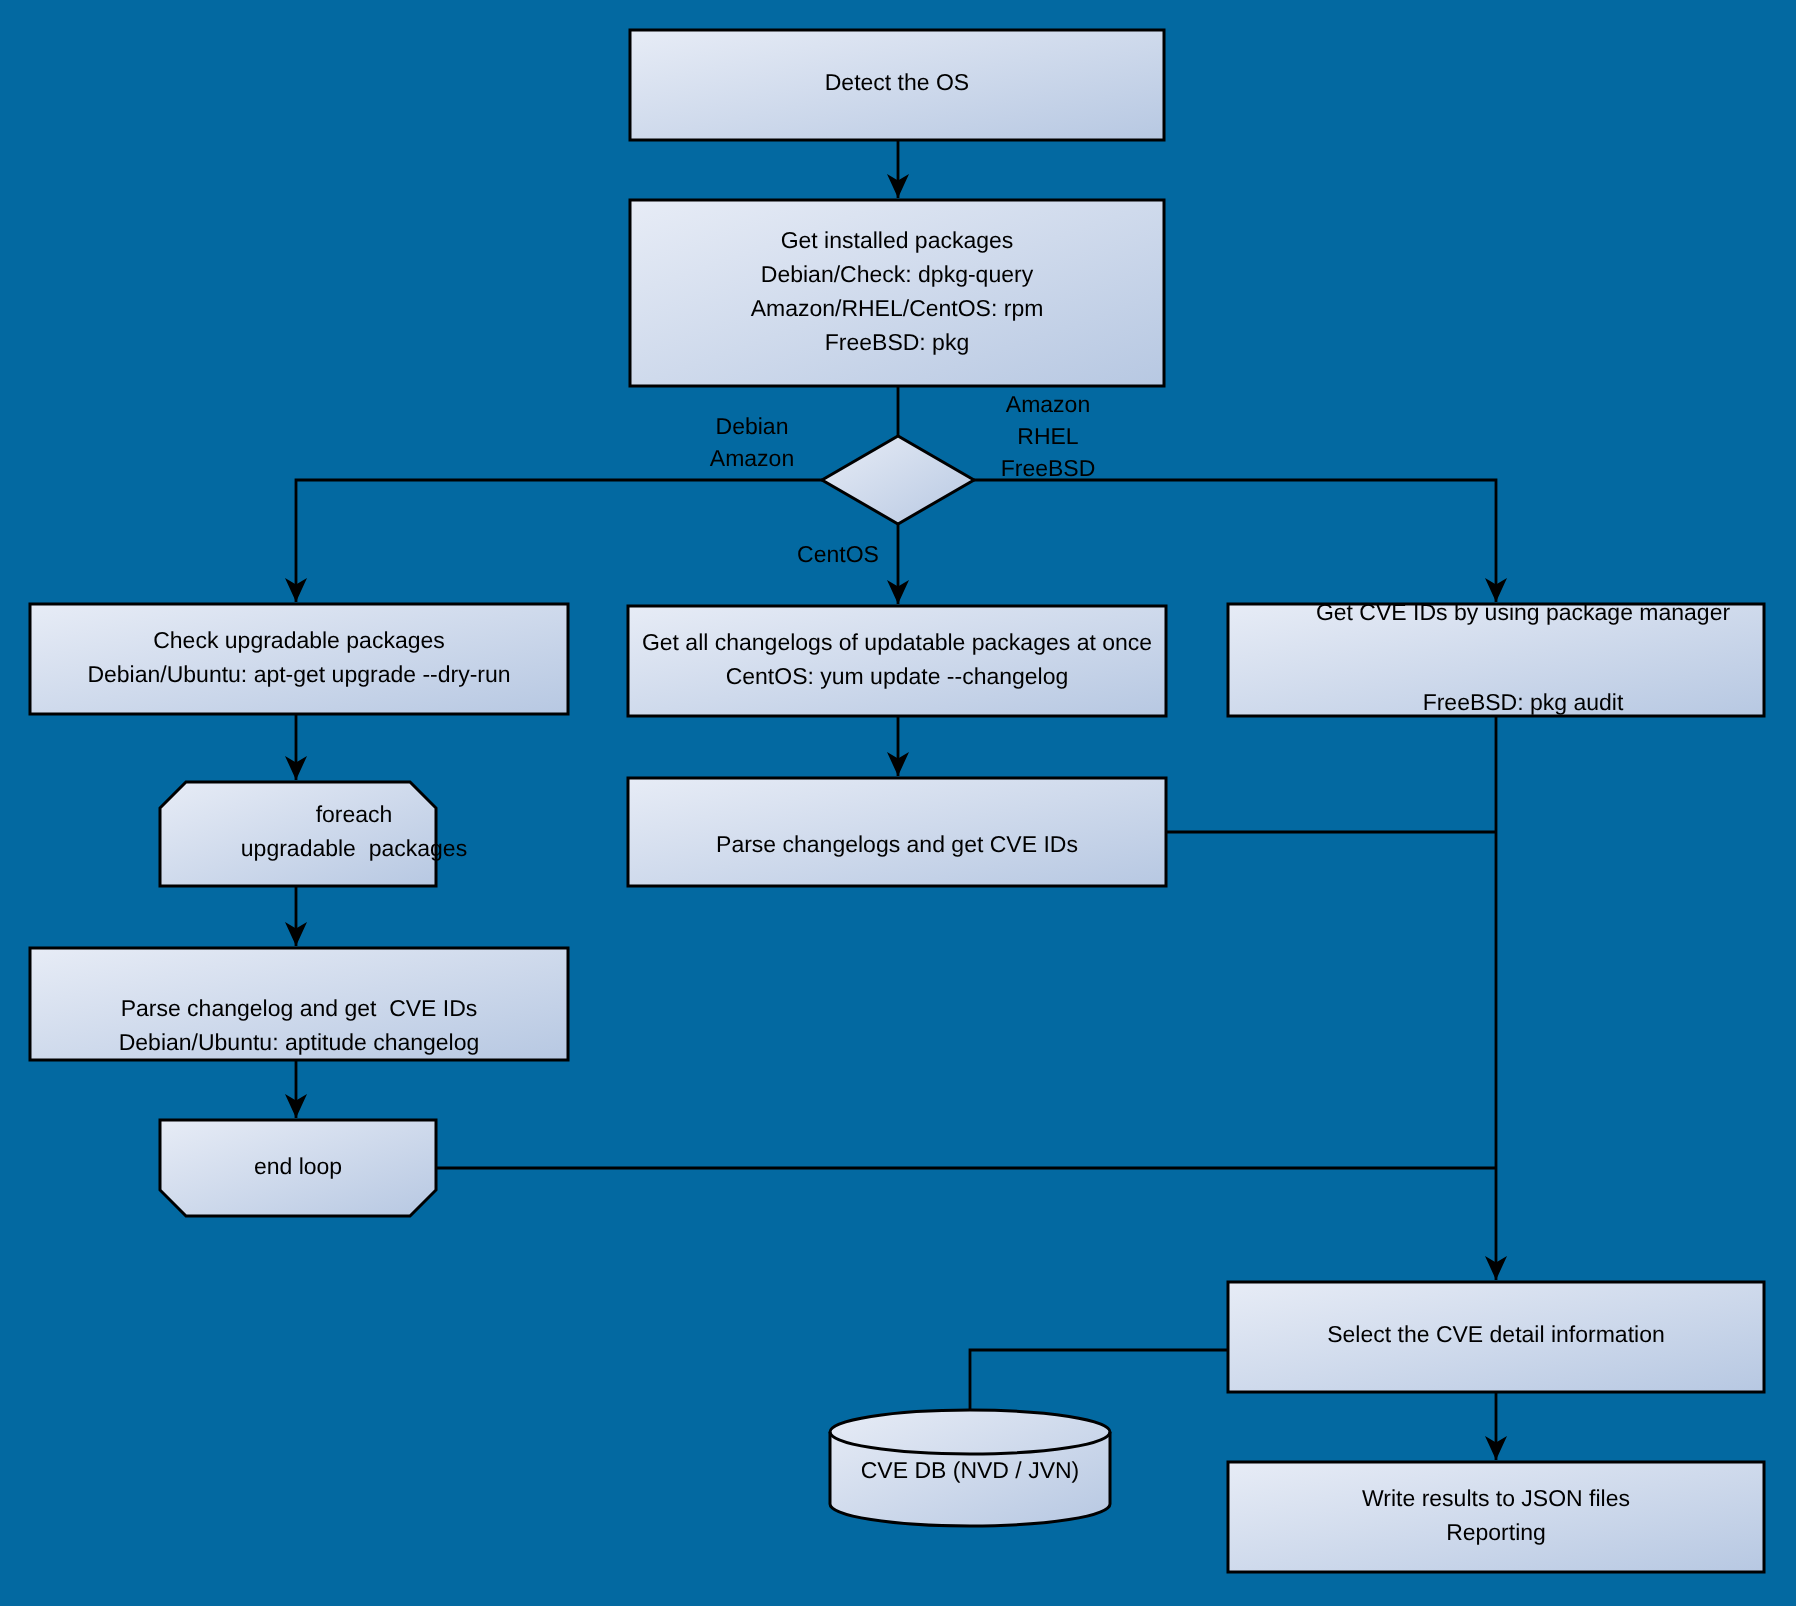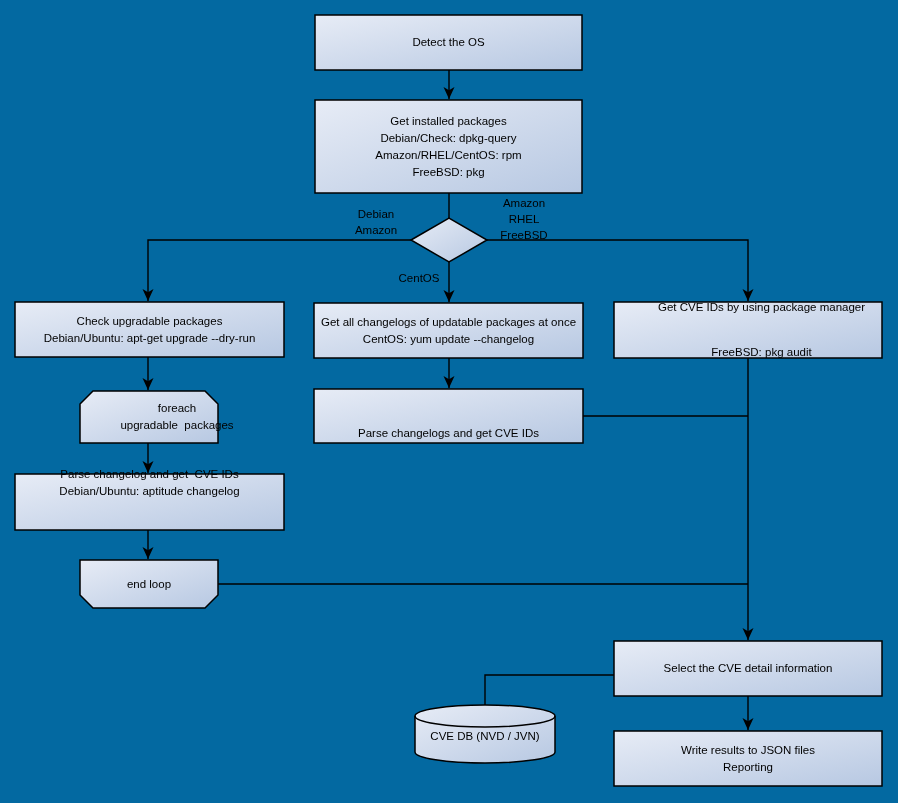--- a/index.html
+++ b/index.html
@@ -110,35 +110,35 @@
   <div class="node-text" style="left:15px;top:302px;width:269px;height:55px;">
     <div class="nl">Check upgradable packages</div>
     <div class="nl">Debian/Ubuntu: apt-get upgrade --dry-run</div>
   </div>
 
   <div class="node-text" style="left:80px;top:391px;width:138px;height:52px;margin-left:28px;">
     <div class="nl">foreach</div>
     <div class="nl">upgradable  packages</div>
   </div>
 
-  <div class="node-text" style="left:15px;top:455px;width:269px;height:56px;">
+  <div class="node-text" style="left:15px;top:486px;width:269px;height:56px;">
     <div class="nl">Parse changelog and get  CVE IDs</div>
     <div class="nl">Debian/Ubuntu: aptitude changelog</div>
   </div>
 
   <div class="node-text" style="left:80px;top:560px;width:138px;height:48px;">
     <div class="nl">end loop</div>
   </div>
 
   <div class="node-text" style="left:314px;top:303px;width:269px;height:55px;text-align:right;">
     <div class="nl">Get all changelogs of updatable packages at once</div>
     <div class="nl">CentOS: yum update --changelog</div>
   </div>
 
-  <div class="node-text" style="left:314px;top:406px;width:269px;height:54px;">
+  <div class="node-text" style="left:314px;top:396px;width:269px;height:54px;">
     <div class="nl">Parse changelogs and get CVE IDs</div>
   </div>
 
   <div class="node-text" style="left:614px;top:302px;width:295px;height:56px;gap:28px;">
     <div class="nl">Get CVE IDs by using package manager</div>
     <div class="nl">FreeBSD: pkg audit</div>
   </div>
 
   <div class="node-text" style="left:614px;top:641px;width:268px;height:55px;">
     <div class="nl">Select the CVE detail information</div>

